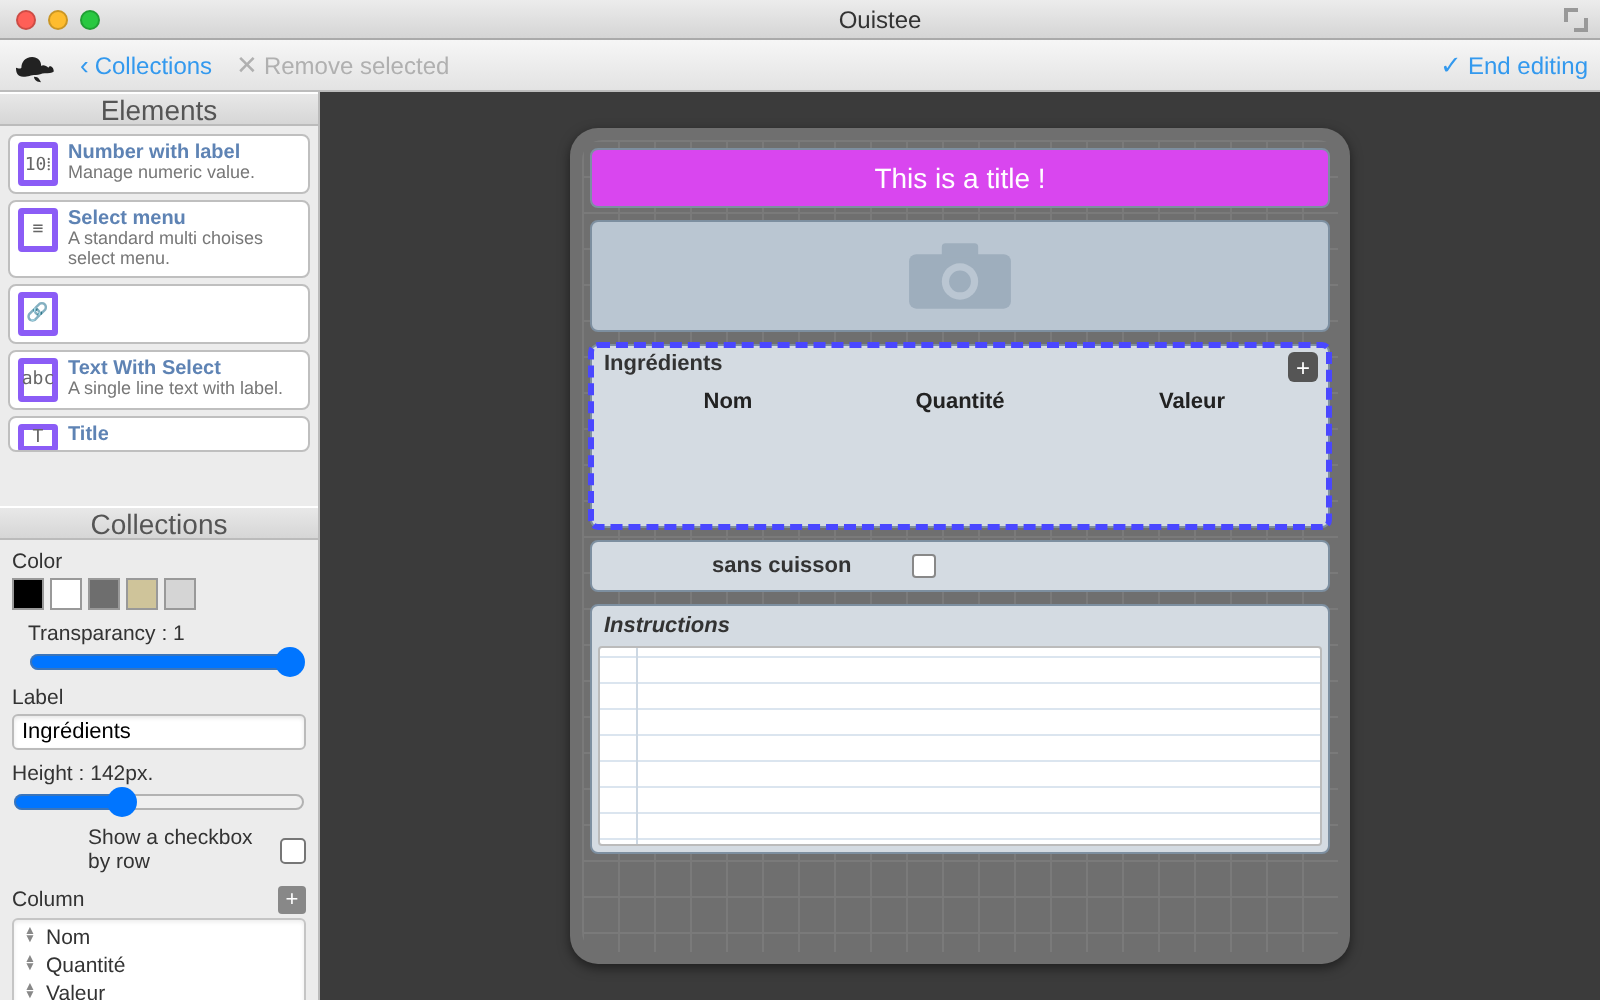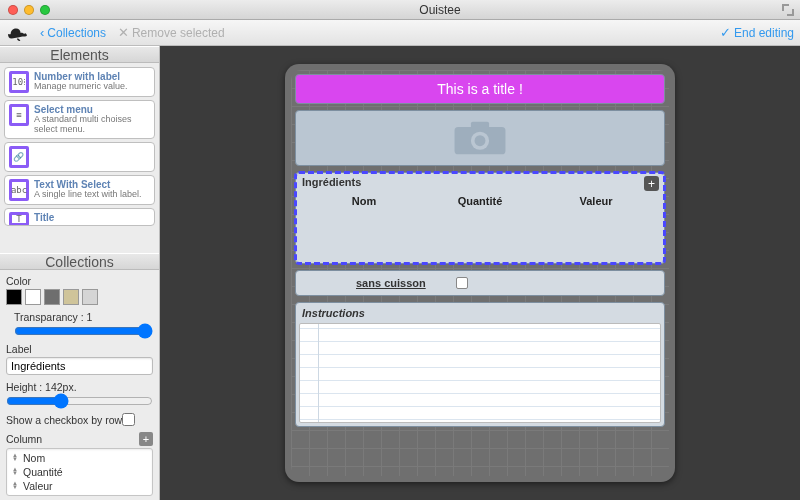--- a/index.html
+++ b/index.html
@@ -48,21 +48,21 @@
   .el-desc { color:#777; font-size:9px; line-height:1.1; }
 
   
   .props { flex:1; padding:5px 6px; display:flex; flex-direction:column; gap:6px; overflow:hidden; font-size:10.5px; color:#333;}
   .swatches { display:flex; gap:3px; }
   .swatch { width:16px; height:16px; border:1px solid #999; }
   .sw-black{background:#000;} .sw-white{background:#fff;} .sw-dgray{background:#6e6e6e;} .sw-tan{background:#cfc49a;} .sw-lgray{background:#d5d5d5;}
   input[type=range]{ width:100%; height:12px; }
   .field { display:flex; flex-direction:column; gap:2px; }
   .text-in { border:1px solid #bbb; border-radius:3px; padding:2px 4px; font-size:11px; background:#fff; box-shadow:inset 0 1px 2px rgba(0,0,0,0.1);}
-  .row { display:flex; justify-content:flex-start; align-items:center; }
+  .row { display:flex; justify-content:flex-start; align-items:center;margin-left:38px; }
   .col-box { border:1px solid #c5c5c5; border-radius:3px; background:#fff; box-shadow:inset 0 1px 2px rgba(0,0,0,0.08); padding:2px; }
   .col-header { display:flex; align-items:center;}
   .mini-plus { margin-left:auto; width:14px; height:14px; background:#888; color:#fff; border-radius:2px; display:flex; justify-content:center; align-items:center; font-size:11px; line-height:1;}
   .col-item { display:flex; align-items:center; gap:3px; padding:1px 1px; }
   .col-arrows { width:10px; height:10px; display:flex; flex-direction:column; justify-content:center; align-items:center; color:#888; font-size:6px; line-height:0.6;}
 
   
   .card { width:390px; background:#6f6f6f; border-radius:14px; padding:10px; position:relative; display:flex; flex-direction:column; gap:6px; box-shadow:0 2px 6px rgba(0,0,0,0.5);}
   .card::before{ content:""; position:absolute; inset:6px; border-radius:10px; background-image:linear-gradient(#7a7a7a 1px,transparent 1px),linear-gradient(90deg,#7a7a7a 1px,transparent 1px); background-size:18px 18px; pointer-events:none;}
   .card > * { position:relative; }
@@ -71,21 +71,21 @@
   .photopane { background:#bac6d2; border:1px solid #7d8fa0; border-radius:4px; height:56px; display:flex; align-items:center; justify-content:center; color:#97a6b4;}
   .photopane svg{ width:60px; height:40px; }
 
   .tablepane { background:#d4dbe2; border:1px solid #7d8fa0; border-radius:4px; height:92px; position:relative; }
   .tablepane .sel-outline{ position:absolute; inset:-2px; border:3px dashed #4a47ff; border-radius:5px; pointer-events:none;}
   .tp-title { position:absolute; top:3px; left:6px; font-weight:bold; font-size:11px; color:#333;}
   .tp-plus { position:absolute; top:3px; right:5px; width:15px; height:15px; background:#555; color:#fff; border-radius:3px; display:flex; justify-content:center; align-items:center; font-size:12px;}
   .tp-cols { position:absolute; top:22px; left:0; right:0; display:flex; padding:0 10px; font-size:11px; color:#222; font-weight:bold;}
   .tp-cols span{ flex:1; text-align:center;}
 
-  .checkpane { background:#d4dbe2; border:1px solid #7d8fa0; border-radius:4px; height:26px; display:flex; align-items:center; padding-left:60px; gap:30px; font-size:11px; color:#333; font-weight:bold;text-decoration:underline;}
+  .checkpane { background:#d4dbe2; border:1px solid #7d8fa0; border-radius:4px; height:26px; display:flex; align-items:center; padding-left:60px; gap:30px; font-size:11px; color:#333; font-weight:bold;}
   .mini-cb { width:12px; height:12px; border:1px solid #888; background:#fff; border-radius:2px;}
 
   .instrpane { background:#d4dbe2; border:1px solid #7d8fa0; border-radius:4px; height:125px; overflow:hidden;}
   .ip-title { font-weight:bold; font-size:11px; color:#333; padding:4px 6px;font-style:italic;}
   .notepad { margin:0 3px 3px 3px; height:100px; background:#fff; border:1px solid #bbb; border-radius:2px; position:relative;
     background-image:linear-gradient(#dbe5ef 1px,transparent 1px); background-size:100% 13px; background-position:0 4px;}
   .notepad::before{ content:""; position:absolute; left:18px; top:0; bottom:0; width:1px; background:#cdd8e3;}
 </style>
 </head>
 <body>

